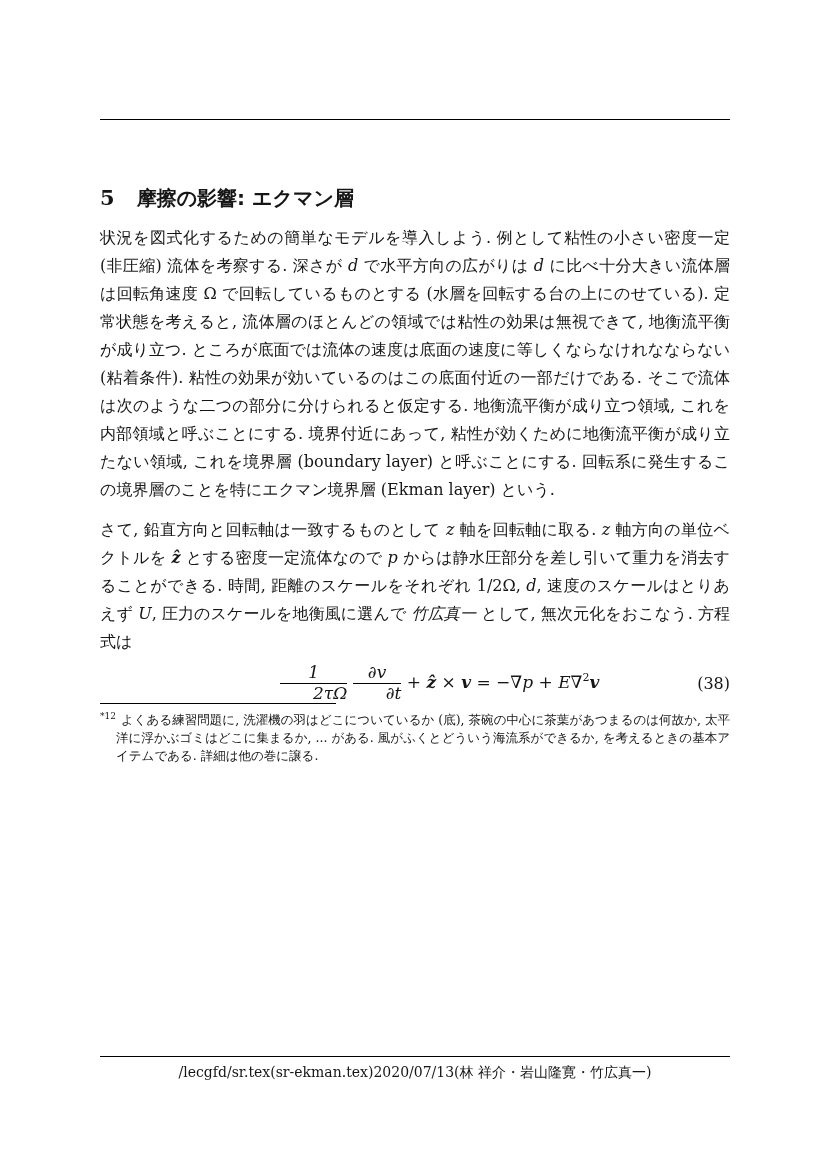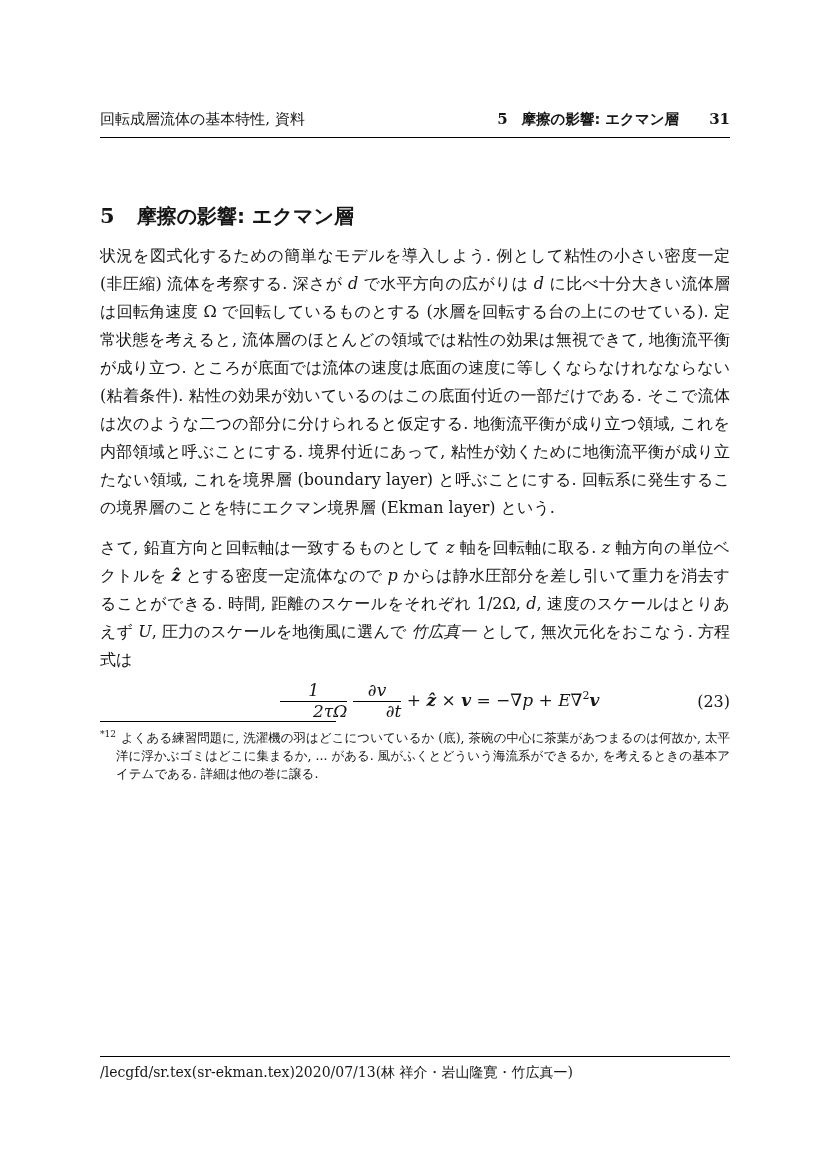--- a/index.html
+++ b/index.html
@@ -108,49 +108,43 @@
     right: 96px;
     top: 1056px;
   }
   .footer-rule {
     border: none;
     border-top: 1.5px solid #000;
     margin: 0 0 6px 0;
   }
   .footer-line {
     display: flex;
-    justify-content: flex-start;
+    justify-content: center;
     font-size: 14px;
     line-height: 18px;
   }
 </style>
 </head>
 <body>
 
 <div class="page">
 
-  <div class="hdr">
-    <span class="hdr-left">回転成層流体の基本特性, 資料</span>
-    <span class="hdr-right">
-      <span class="hdr-sec-num">5</span><span class="hdr-sec-title">摩擦の影響: エクマン層</span><span class="hdr-page">31</span>
-    </span>
-  </div>
   <hr class="hdr-rule">
 
   <h1 class="sec-heading">
     <span class="sec-num">5</span><span class="sec-title">摩擦の影響: エクマン層</span>
   </h1>
 
   <p class="body-par">状況を図式化するための簡単なモデルを導入しよう. 例として粘性の小さい密度一定 (非圧縮) 流体を考察する. 深さが <span class="mi">d</span> で水平方向の広がりは <span class="mi">d</span> に比べ十分大きい流体層は回転角速度 Ω で回転しているものとする (水層を回転する台の上にのせている). 定常状態を考えると, 流体層のほとんどの領域では粘性の効果は無視できて, 地衡流平衡が成り立つ. ところが底面では流体の速度は底面の速度に等しくならなけれなならない (粘着条件). 粘性の効果が効いているのはこの底面付近の一部だけである. そこで流体は次のような二つの部分に分けられると仮定する. 地衡流平衡が成り立つ領域, これを内部領域と呼ぶことにする. 境界付近にあって, 粘性が効くために地衡流平衡が成り立たない領域, これを境界層 (boundary layer) と呼ぶことにする. 回転系に発生するこの境界層のことを特にエクマン境界層 (Ekman layer) という.</p>
   <p class="body-par">さて, 鉛直方向と回転軸は一致するものとして <span class="mi">z</span> 軸を回転軸に取る. <span class="mi">z</span> 軸方向の単位ベクトルを <span class="mb">ẑ</span> とする密度一定流体なので <span class="mi">p</span> からは静水圧部分を差し引いて重力を消去することができる. 時間, 距離のスケールをそれぞれ 1/2Ω, <span class="mi">d</span>, 速度のスケールはとりあえず <span class="mi">U</span>, 圧力のスケールを地衡風に選んで <span class="mi">竹広真一</span> として, 無次元化をおこなう. 方程式は</p>
 
   <div class="eq-block">
     <div class="eq-row">
       <span class="eq-content"><span class="frac"><span class="num">1</span><span class="den">2τΩ</span></span> <span class="frac"><span class="num">∂v</span><span class="den">∂t</span></span> + <span class="mb">ẑ</span> × <span class="mb">v</span> = −∇<span class="mi">p</span> + <span class="mi">E</span>∇<sup class="msup">2</sup><span class="mb">v</span></span>
-      <span class="eq-number">(23)</span>
+      <span class="eq-number">(38)</span>
     </div>
   </div>
 
 
   <div class="footnote-area">
     <hr class="footnote-rule">
     <p class="footnote"><span class="fn-marker">*12</span><span class="fn-text">よくある練習問題に, 洗濯機の羽はどこについているか (底), 茶碗の中心に茶葉があつまるのは何故か, 太平洋に浮かぶゴミはどこに集まるか, ... がある. 風がふくとどういう海流系ができるか, を考えるときの基本アイテムである. 詳細は他の巻に譲る.</span></p>
   </div>
 
   <div class="footer">

